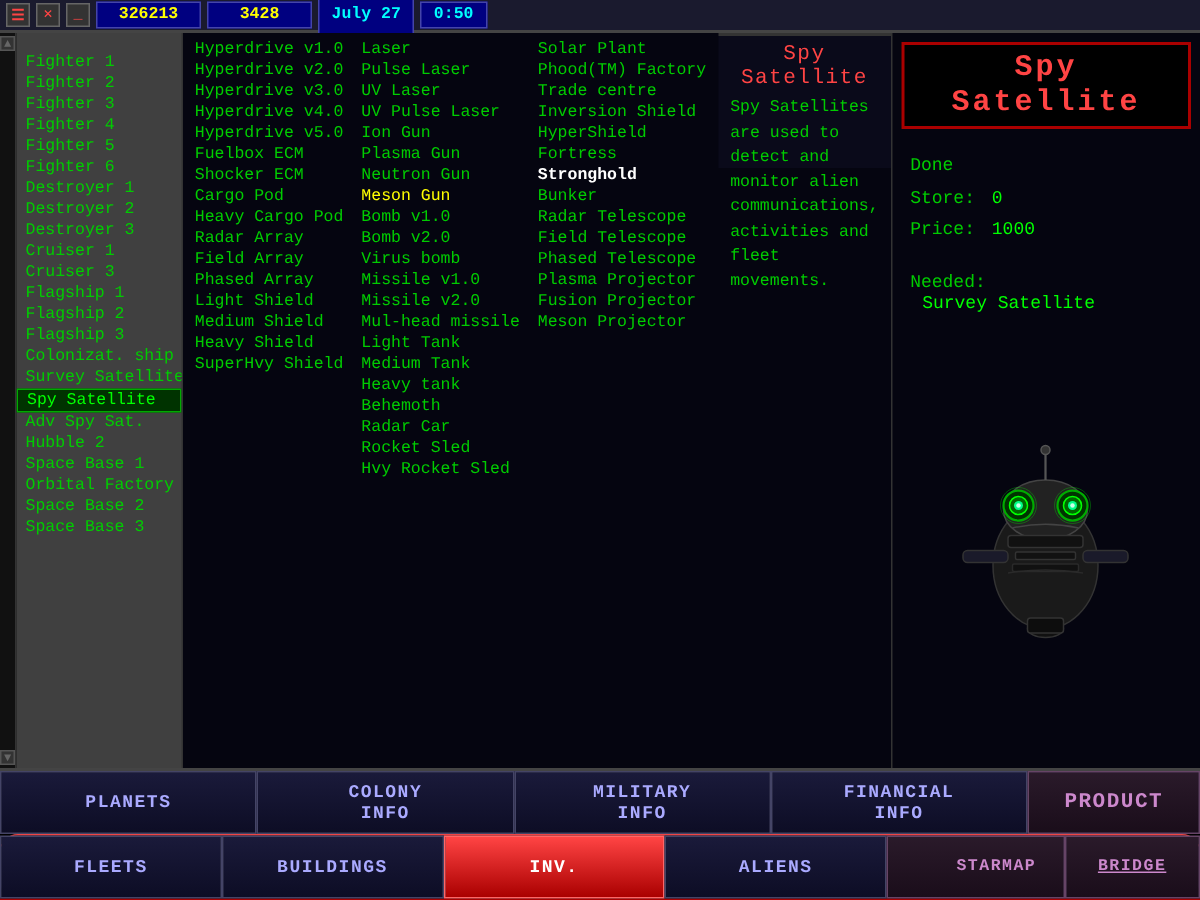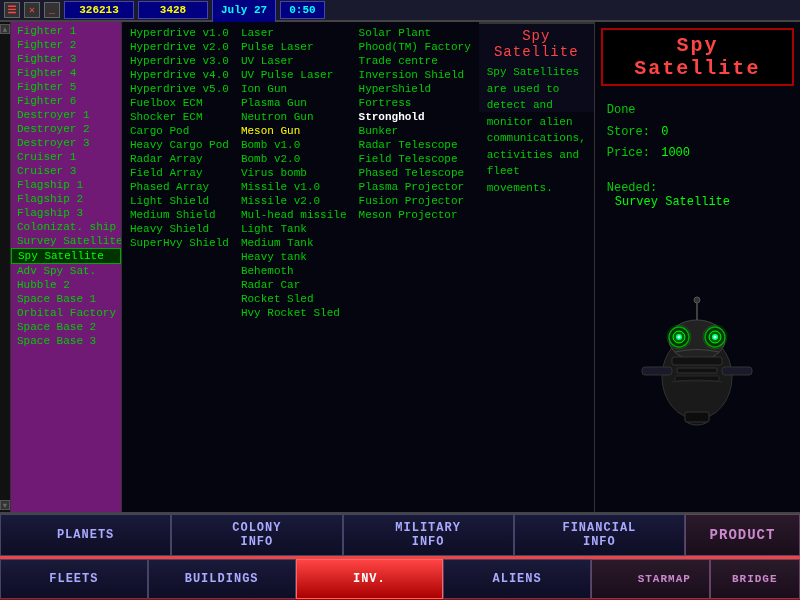--- a/index.html
+++ b/index.html
@@ -55,23 +55,23 @@
       padding: 2px 8px;
       color: #00ffff;
       font-size: 11px;
       font-weight: bold;
     }
     .top-spacer { flex: 1; }
 
     
     #ship-list {
       width: 145px;
-      background: #701a75;
+      background: #404040;
       border-right: 1px solid #333;
-      padding: 2px 0;
+      padding: 13px 0;
       overflow: hidden;
     }
     .ship-item {
       padding: 1px 6px;
       color: #00cc00;
       font-size: 11px;
       cursor: pointer;
       white-space: nowrap;
     }
     .ship-item.selected {
@@ -417,28 +417,28 @@
     <button class="bottom-btn" style="flex:1;">PLANETS</button>
     <button class="bottom-btn" style="flex:1;">COLONY<br>INFO</button>
     <button class="bottom-btn" style="flex:1;">MILITARY<br>INFO</button>
     <button class="bottom-btn" style="flex:1;">FINANCIAL<br>INFO</button>
   </div>
   <div style="display:flex;">
     <button class="bottom-btn right-btn" style="width:115px; font-size:14px;">PRODUCT</button>
   </div>
 </div>
 
-<div style="display:flex; width:800px; height:43px; background:#0a0a1a; border-top:3px solid #ef4444;">
+<div style="display:flex; width:800px; height:43px; background:#0a0a1a; border-top:1px solid #ef4444;border-radius:12px;">
   <div style="display:flex; flex:1;">
     <button class="bottom-btn" style="flex:1;">FLEETS</button>
     <button class="bottom-btn" style="flex:1;">BUILDINGS</button>
     <button class="bottom-btn active" style="flex:1;">INV.</button>
     <button class="bottom-btn" style="flex:1;">ALIENS</button>
   </div>
   <div style="display:flex;">
     <button class="bottom-btn right-btn" style="width:115px; font-size:11px;padding-left:28px;">STARMAP</button>
-    <button class="bottom-btn right-btn" style="width:94px; font-size:11px;">BRIDGE</button>
+    <button class="bottom-btn right-btn" style="width:94px; font-size:11px;text-decoration:underline;">BRIDGE</button>
   </div>
 </div>
 
 <div id="freeze-bar">
   
 </div>
 
 </body></html>

